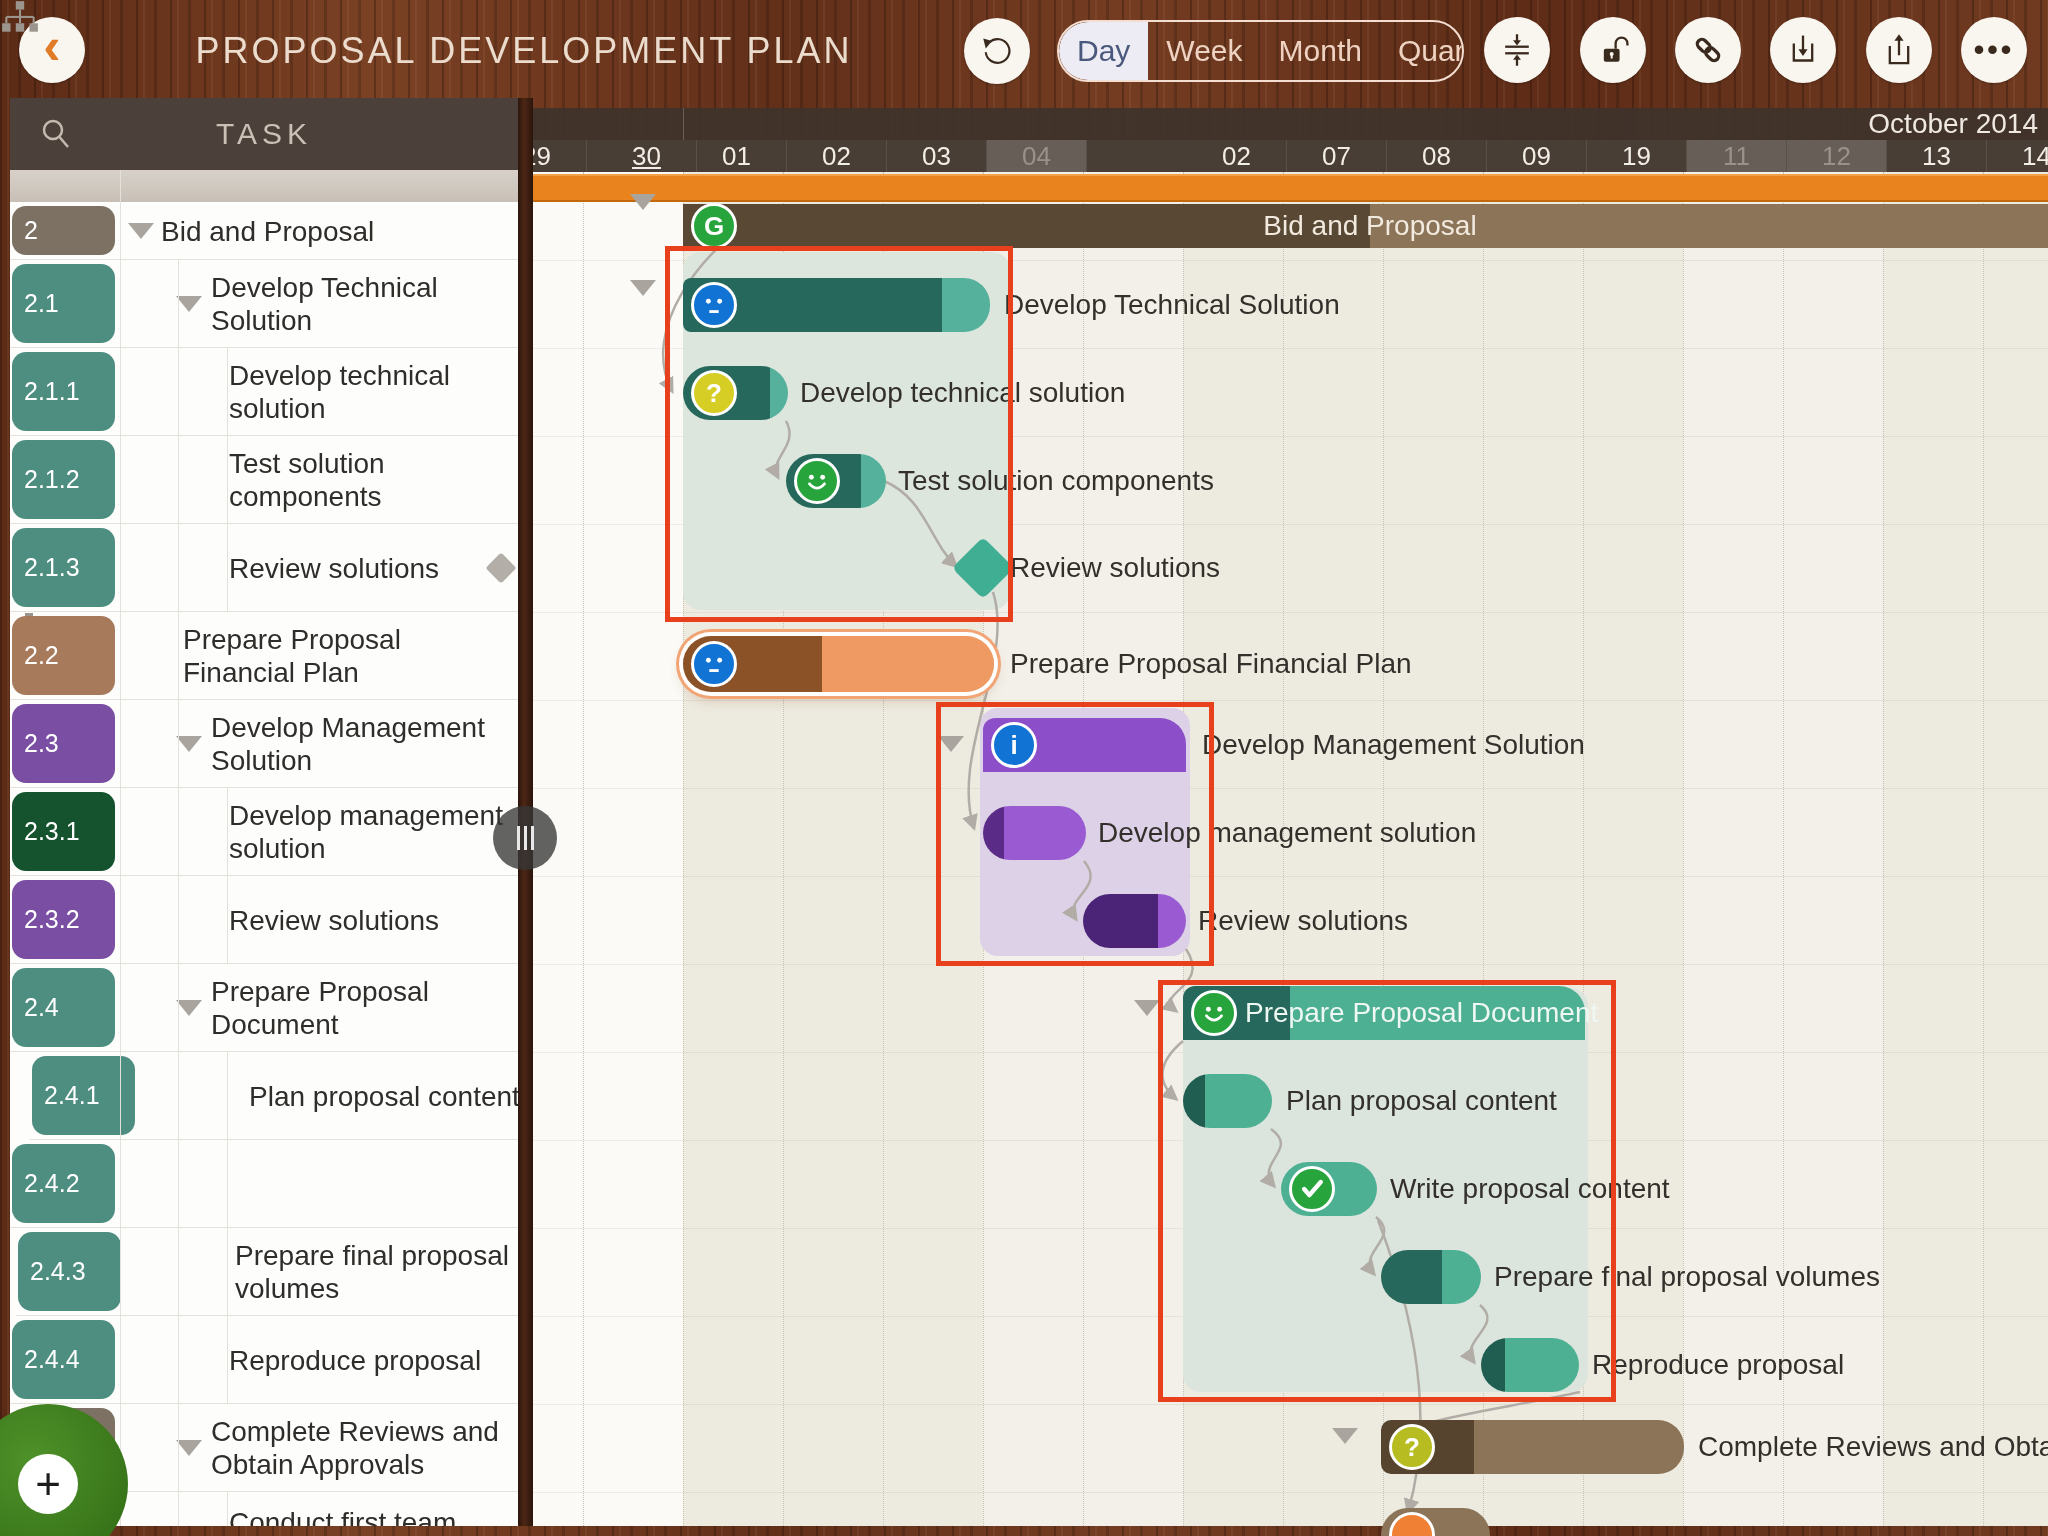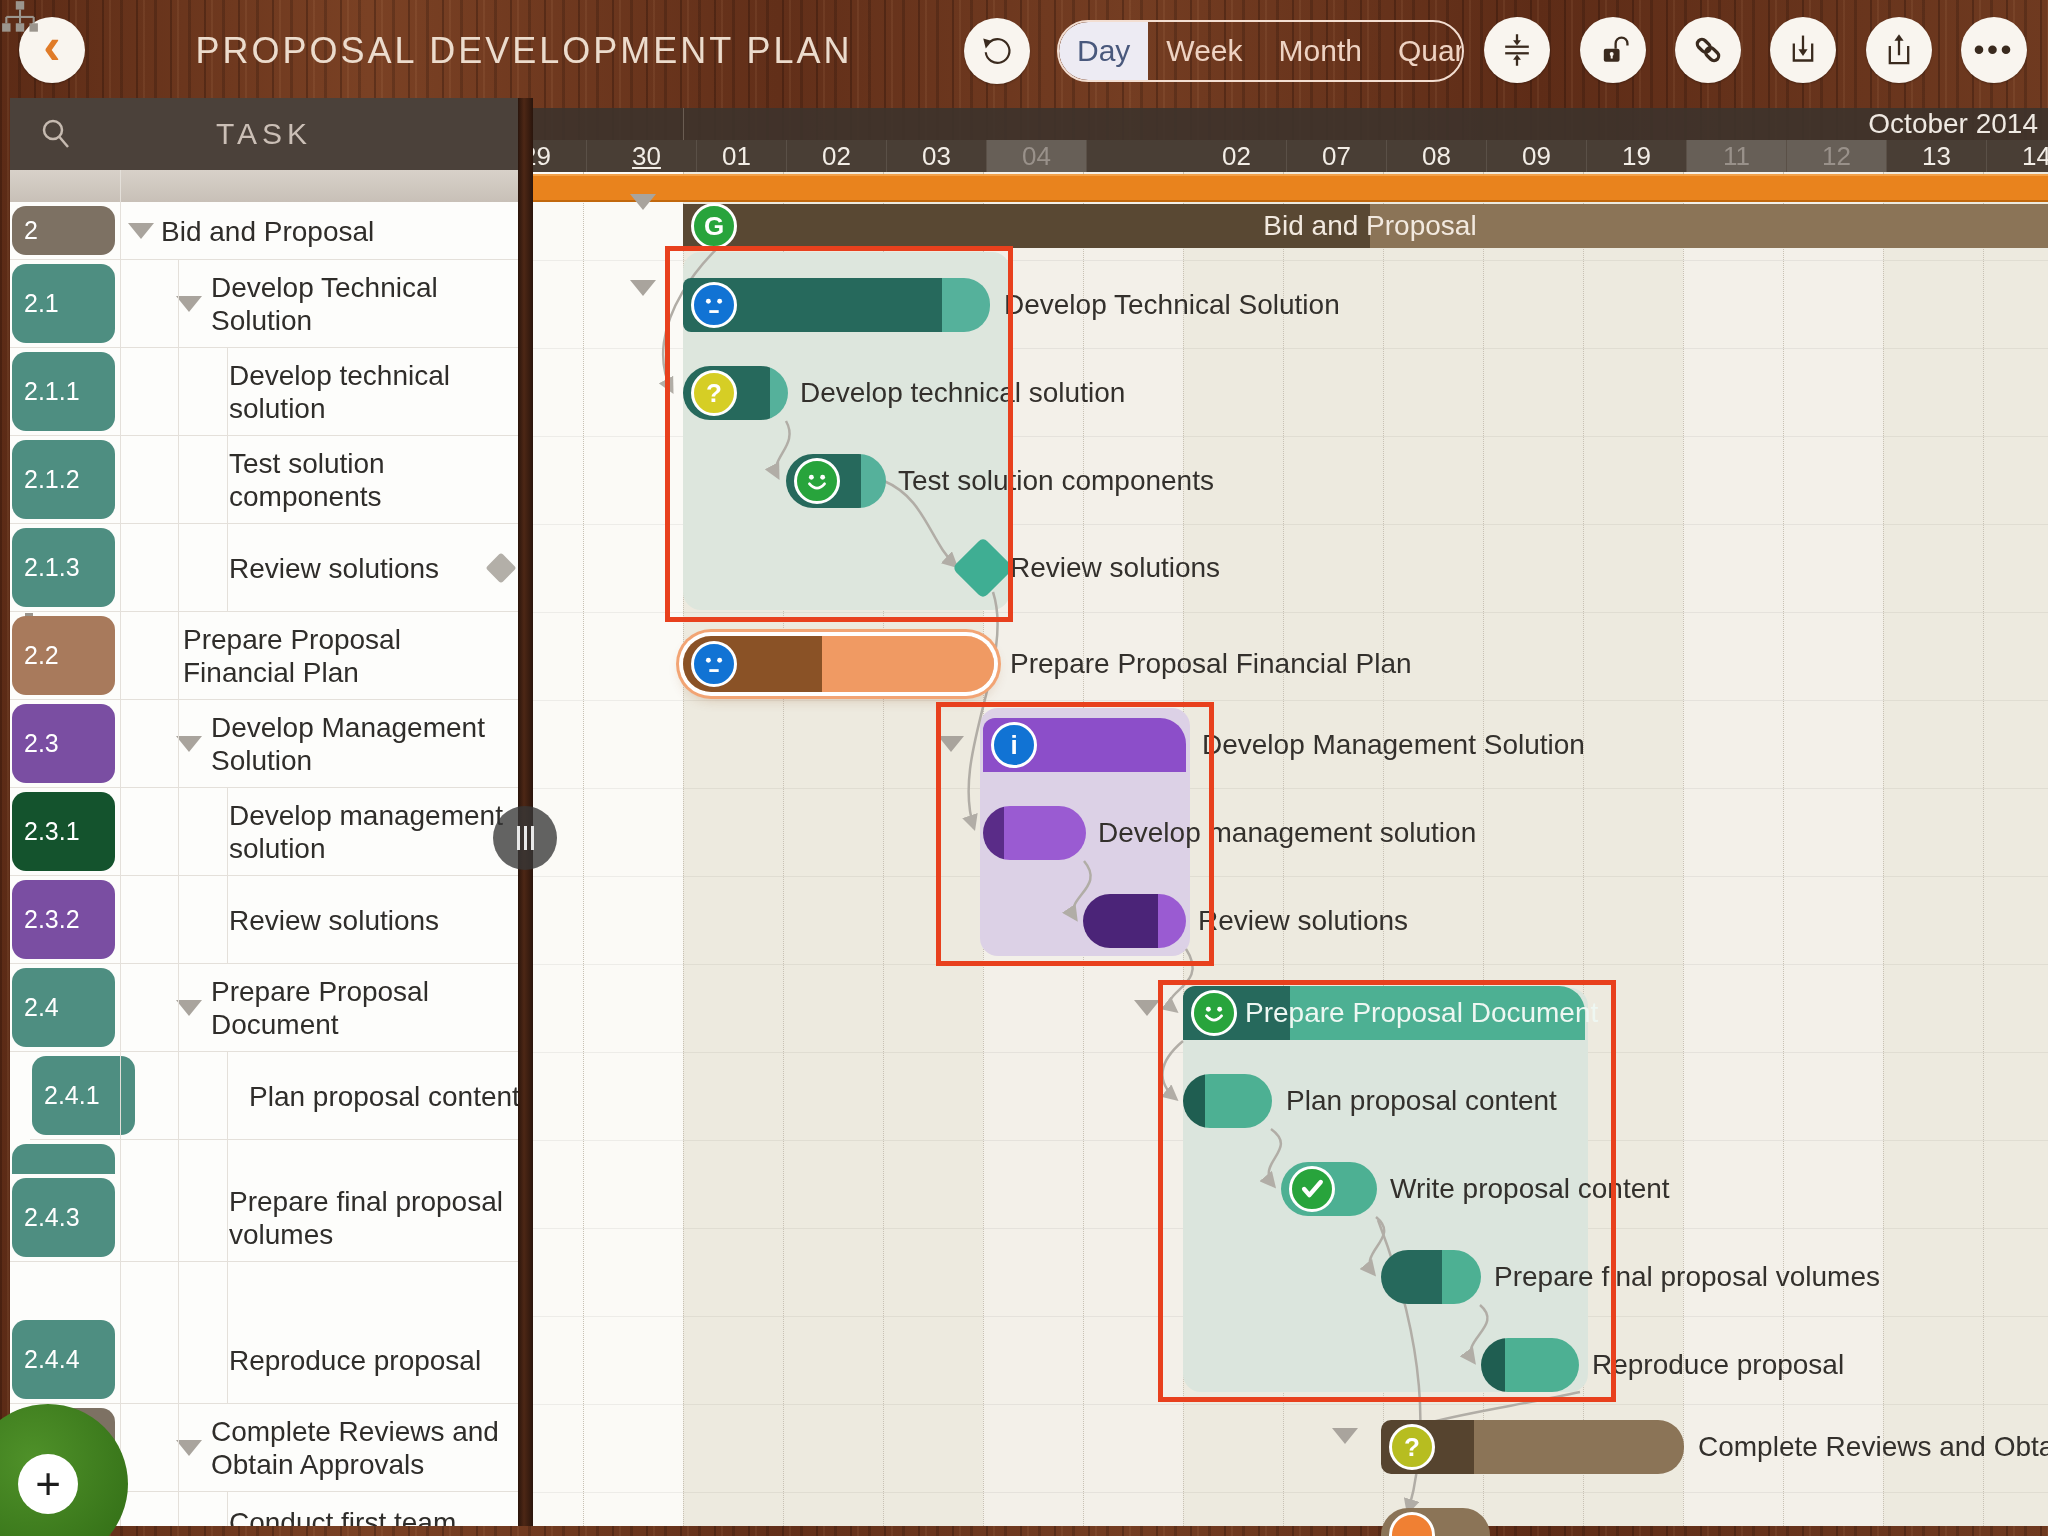--- a/index.html
+++ b/index.html
@@ -217,21 +217,21 @@
         <div class="tri" style="left: 166px; top: 36px;"></div>
         <div class="plabel" style="left: 201px; top: 0px; height: 88px; width: 295px;">Prepare Proposal<br>Document</div>
       </div>
       <div class="prow" style="top: 954px; height: 88px; margin-left: 20px;">
         <div class="chip" style="background: rgb(78, 142, 129);">2.4.1</div>
         <div class="plabel" style="left: 219px; top: 0px; height: 88px; width: 295px;">Plan proposal content</div>
       </div>
       <div class="prow" style="top: 1042px; height: 88px;">
         <div class="chip" style="background: rgb(78, 142, 129);">2.4.2</div>
       </div>
-      <div class="prow" style="top: 1076px; height: 88px;">
+      <div class="prow" style="top: 1130px; height: 88px; margin-left: 6px;">
         <div class="chip" style="background: rgb(78, 142, 129);">2.4.3</div>
         <div class="plabel" style="left: 219px; top: 0px; height: 88px; width: 295px;">Prepare final proposal<br>volumes</div>
       </div>
       <div class="prow" style="top: 1218px; height: 88px;">
         <div class="chip" style="background: rgb(78, 142, 129);">2.4.4</div>
         <div class="plabel" style="left: 219px; top: 0px; height: 88px; width: 295px;">Reproduce proposal</div>
       </div>
       <div class="prow" style="top: 1306px; height: 88px;">
         <div class="chip" style="background: rgb(125, 113, 99);">2.5</div>
         <div class="tri" style="left: 166px; top: 36px;"></div>

